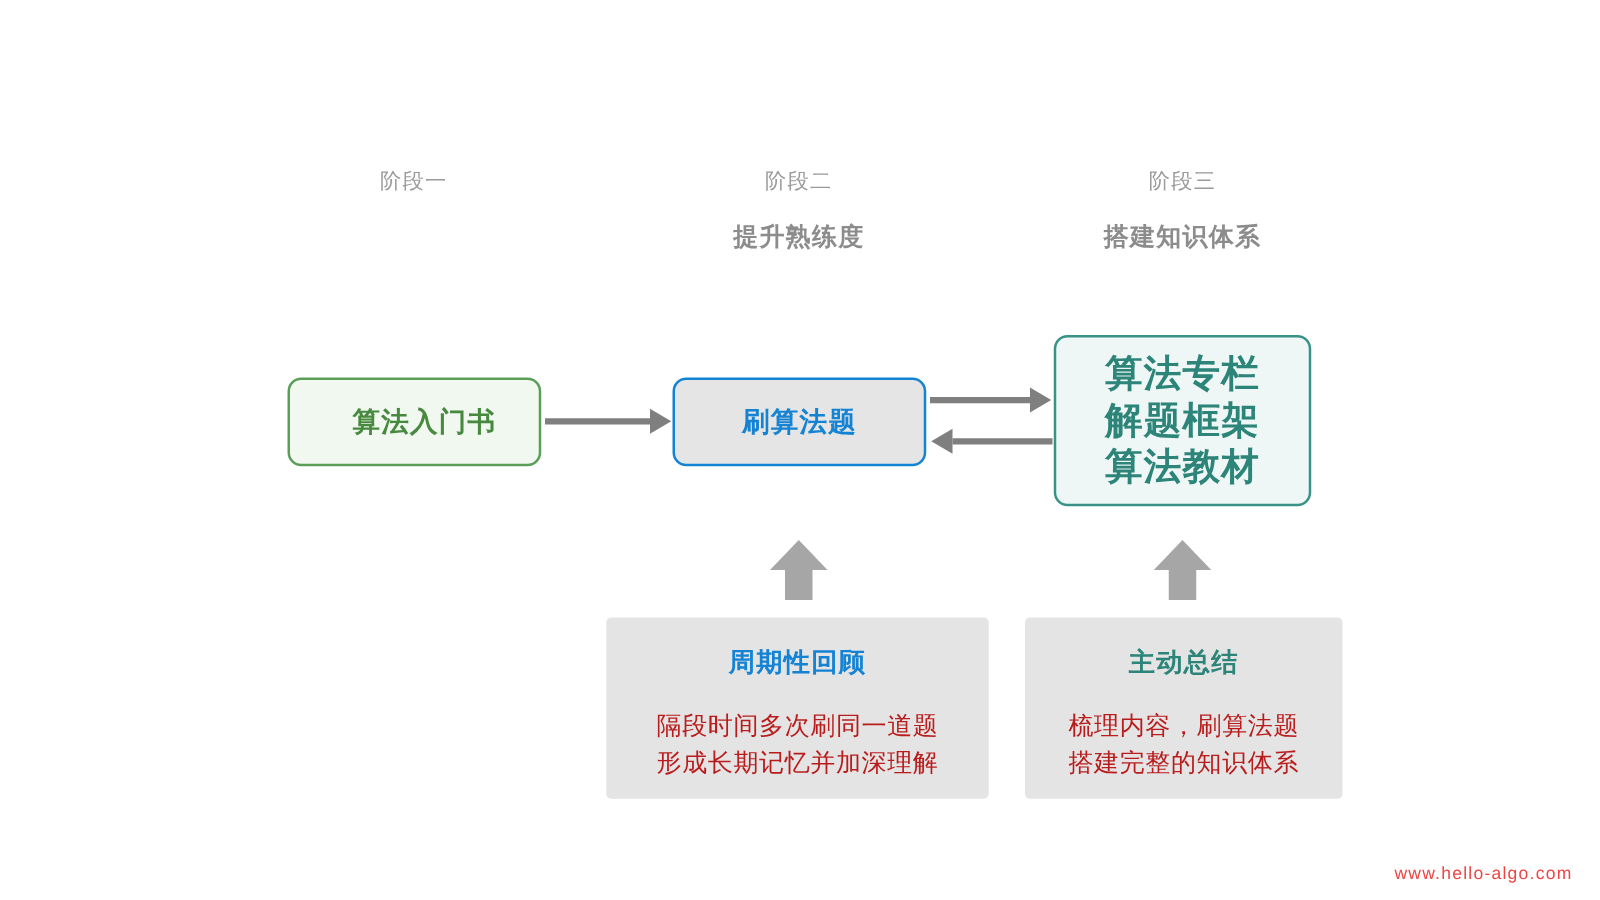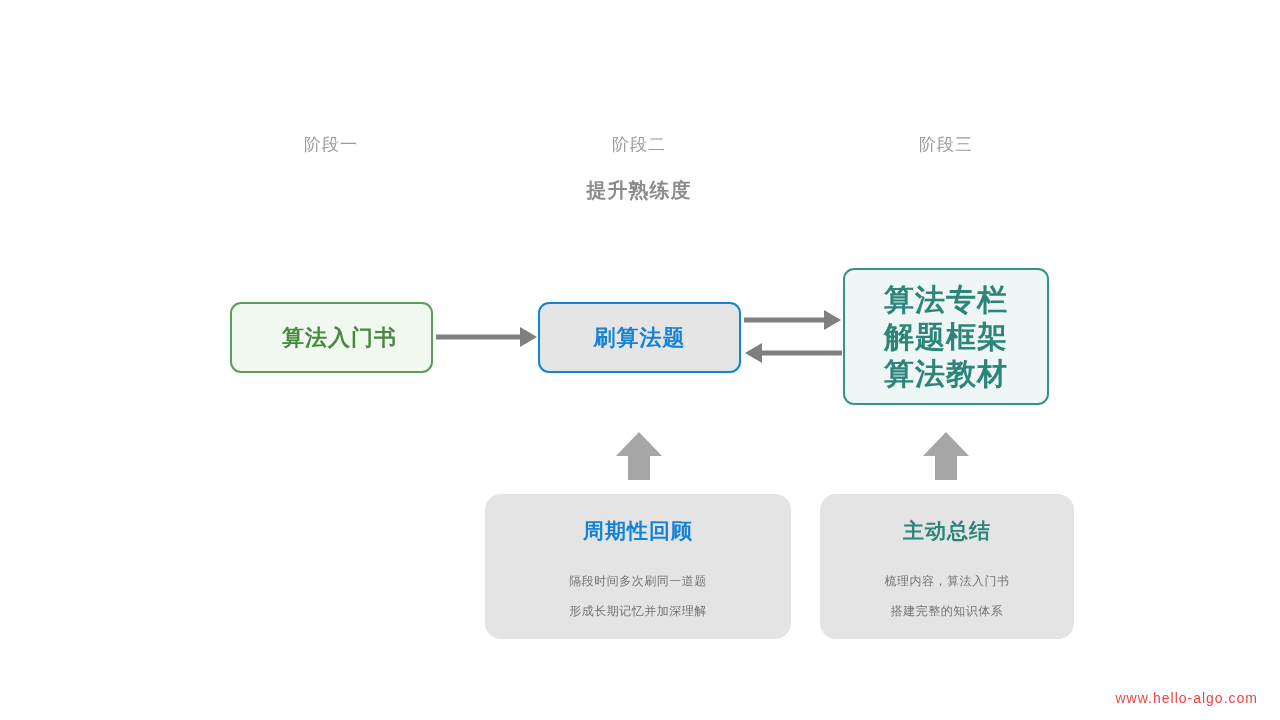--- a/index.html
+++ b/index.html
@@ -87,37 +87,37 @@
     color: #2d8579;
     font-size: 30px;
     line-height: 37px;
   }
   #node-knowledge .line { display: block; }
 
   
   .note {
     position: absolute;
     box-sizing: border-box;
-    border-radius: 16px;
+    border-radius: 4px;
     background: #e4e4e4;
     display: flex;
     flex-direction: column;
     align-items: center;
     user-select: none;
   }
   .note-title {
     font-size: 21px;
     font-weight: 700;
     letter-spacing: 1px;
     line-height: 26px;
   }
   .note-body {
-    font-size: 12px;
+    font-size: 20px;
     font-weight: 400;
-    color: #737373;
+    color: #b91c1c;
     line-height: 30px;
     text-align: center;
     letter-spacing: 0.5px;
   }
   .note-body .line { display: block; }
   #note-review {
     left: 485px; top: 494px;
     width: 306px; height: 145px;
     padding-top: 24px;
   }
@@ -174,20 +174,21 @@
 
 <div class="stage" id="stage-1">
   <div class="stage-title">阶段一</div>
 </div>
 <div class="stage" id="stage-2">
   <div class="stage-title">阶段二</div>
   <div class="stage-sub">提升熟练度</div>
 </div>
 <div class="stage" id="stage-3">
   <div class="stage-title">阶段三</div>
+  <div class="stage-sub">搭建知识体系</div>
 </div>
 
 <div class="node" id="node-book">
   <span>算法入门书</span>
 </div>
 
 <div class="node" id="node-practice">
   <span>刷算法题</span>
 </div>
 
@@ -201,18 +202,18 @@
   <div class="note-title">周期性回顾</div>
   <div class="note-body">
     <span class="line">隔段时间多次刷同一道题</span>
     <span class="line">形成长期记忆并加深理解</span>
   </div>
 </div>
 
 <div class="note" id="note-summary">
   <div class="note-title">主动总结</div>
   <div class="note-body">
-    <span class="line">梳理内容，算法入门书</span>
+    <span class="line">梳理内容，刷算法题</span>
     <span class="line">搭建完整的知识体系</span>
   </div>
 </div>
 
 <div id="watermark">www.hello-algo.com</div>
 
 </body></html>

